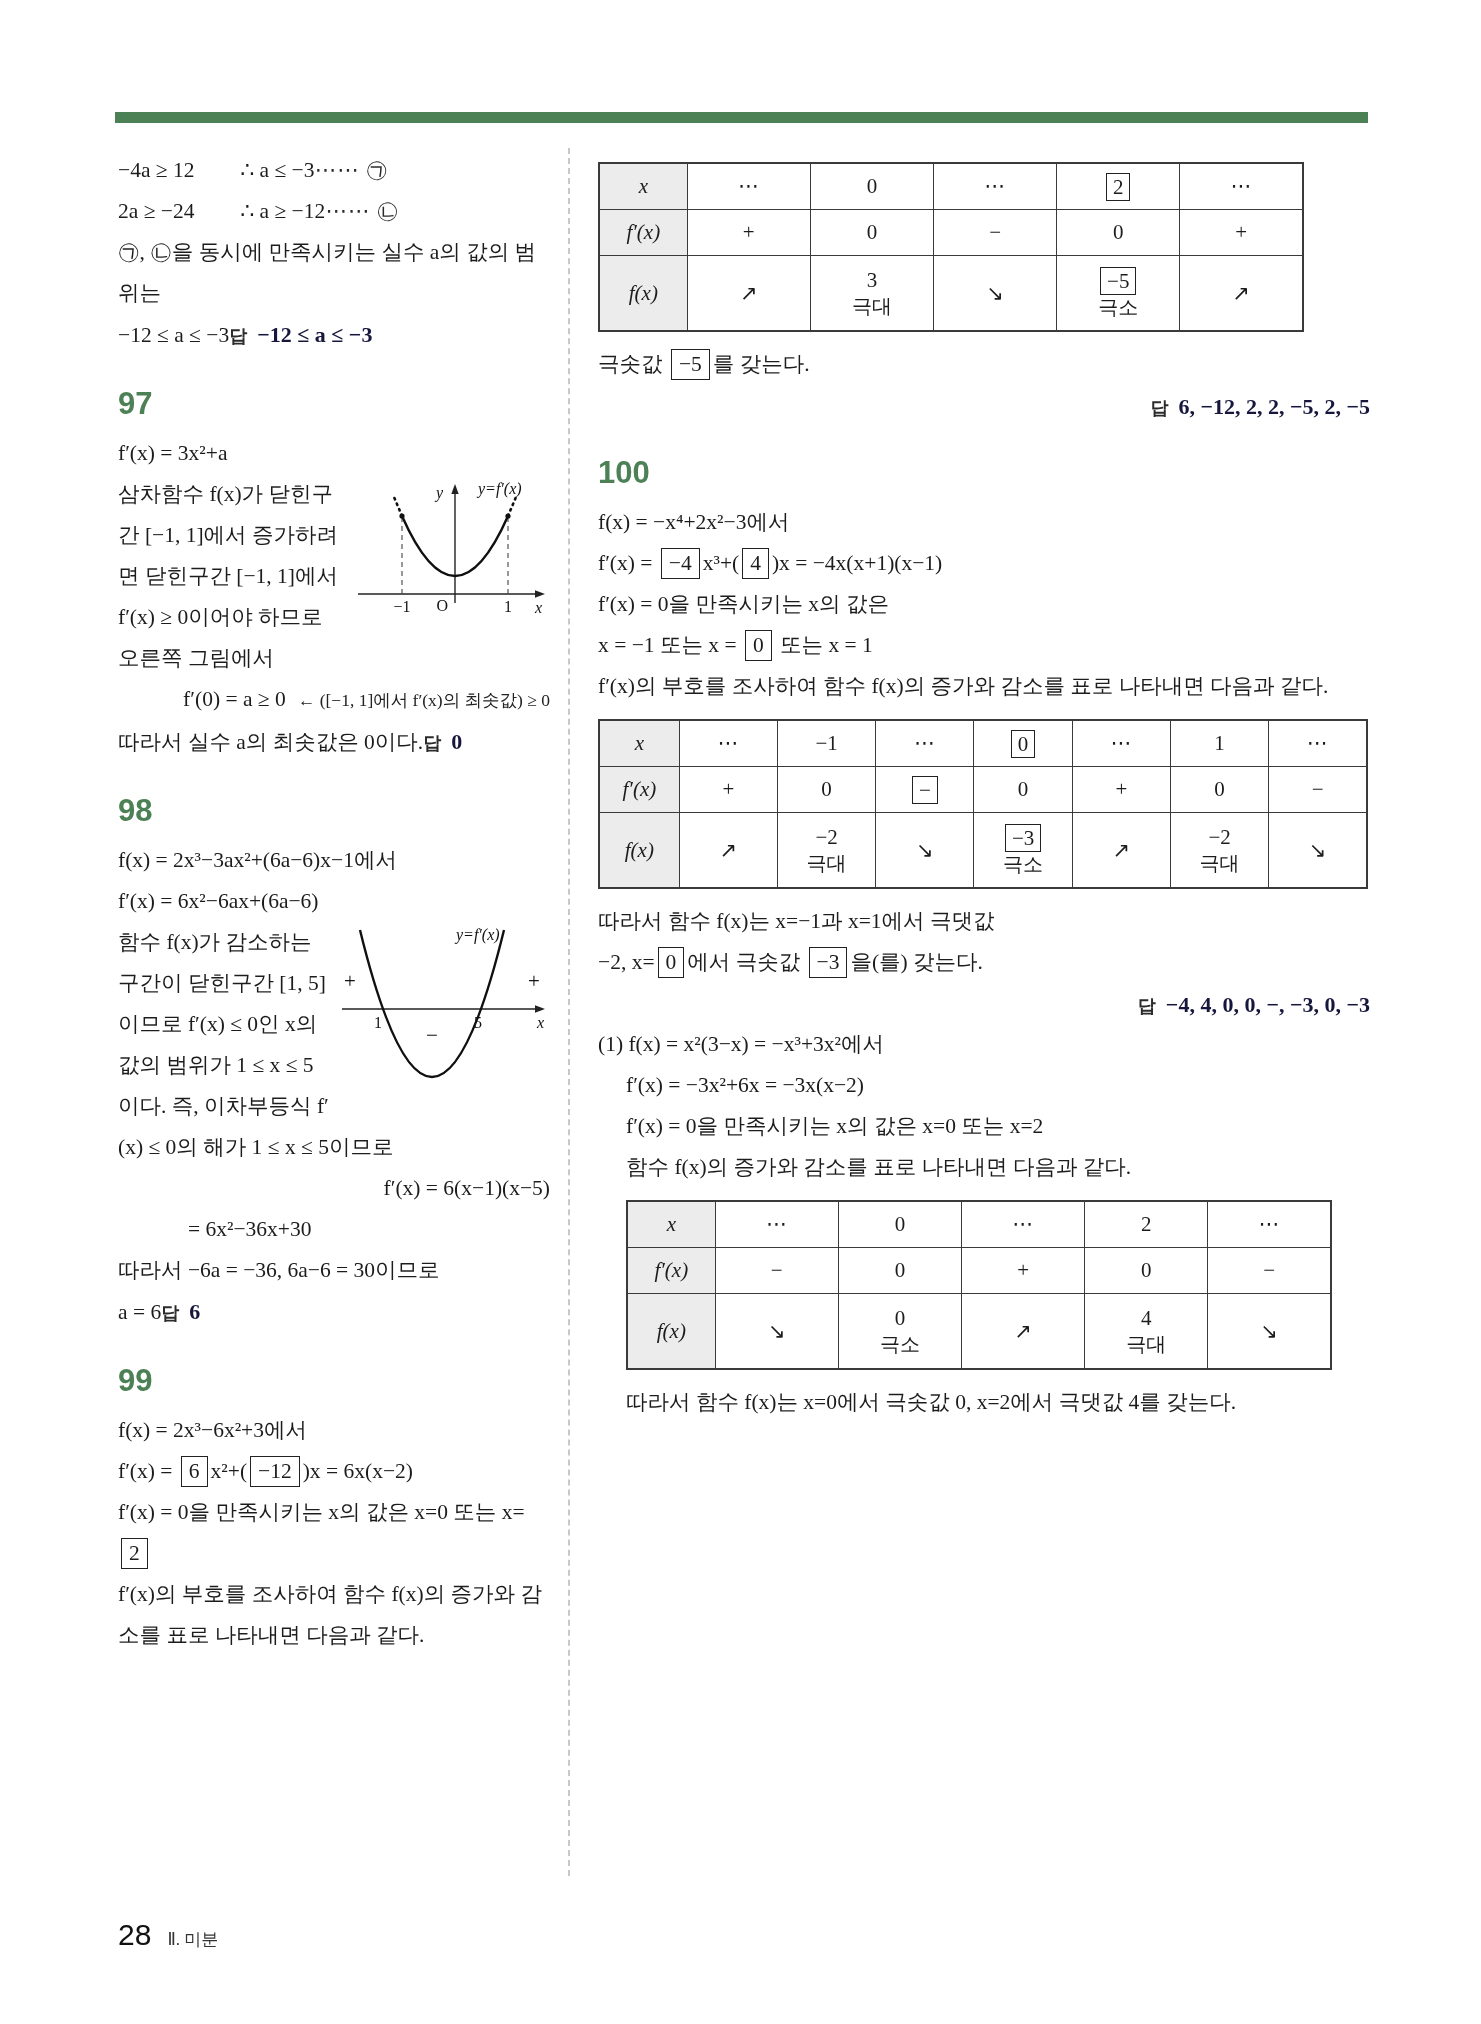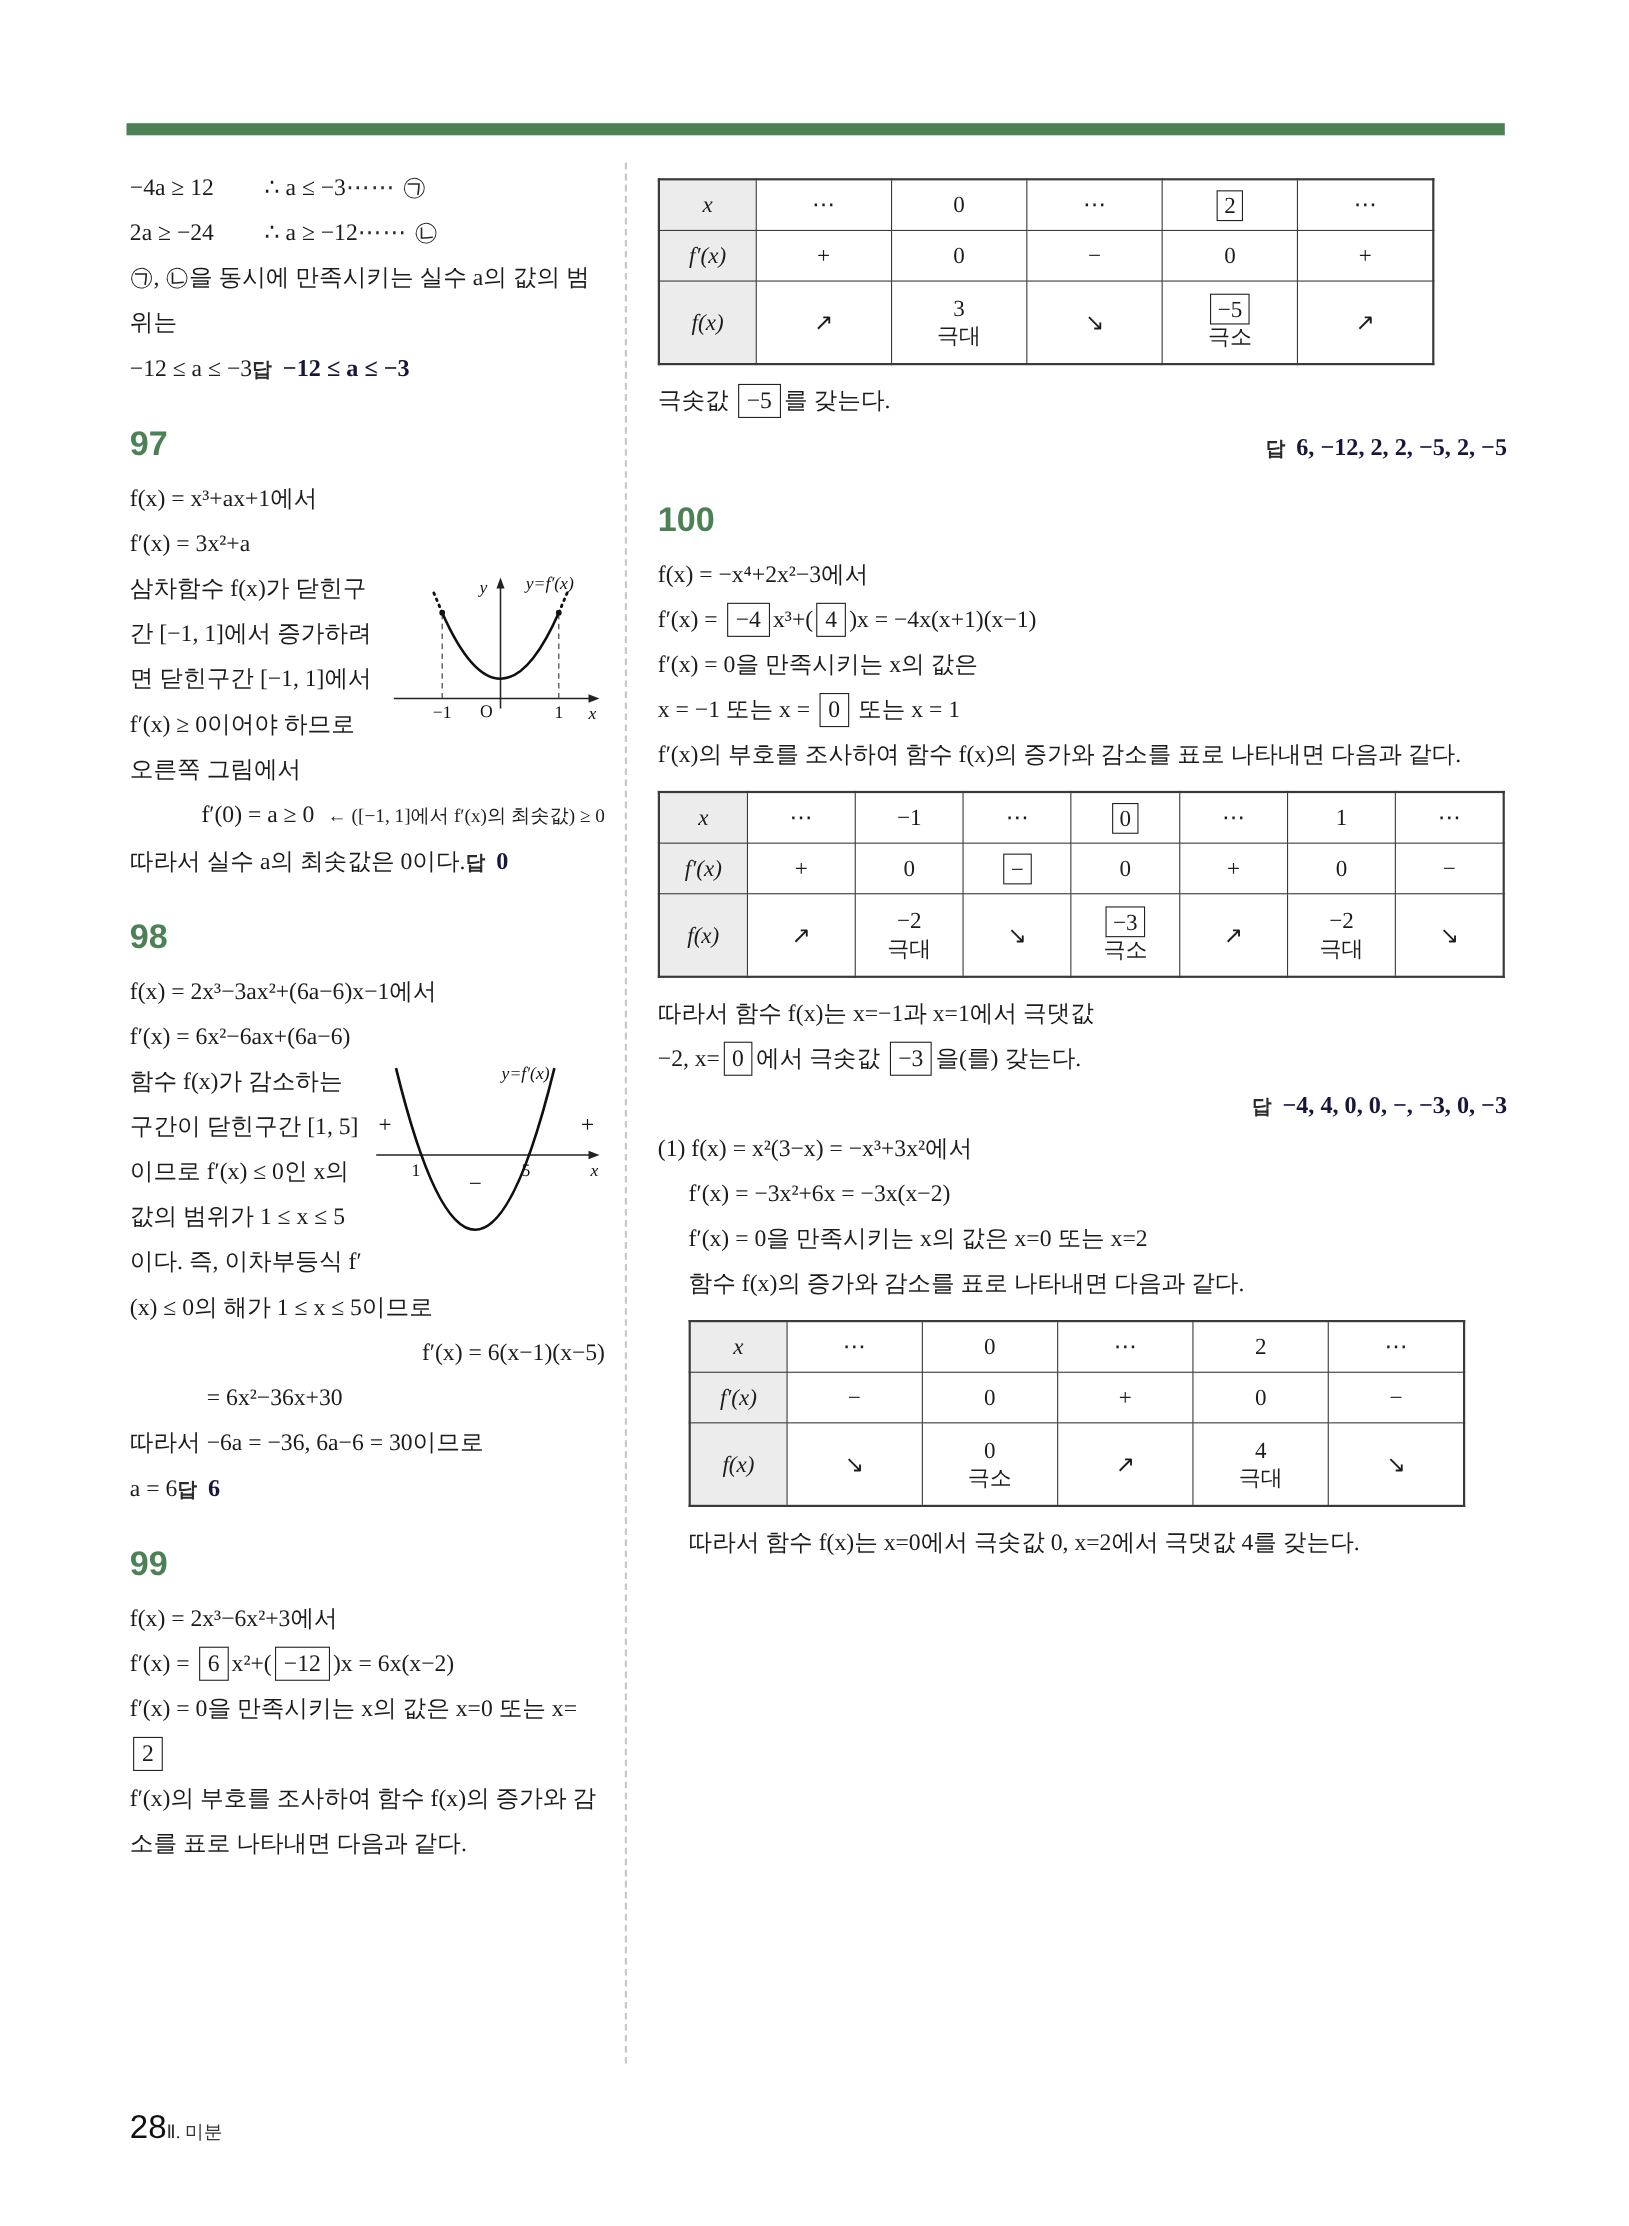--- a/index.html
+++ b/index.html
@@ -45,21 +45,21 @@
   .itable .lbl{background:#ececec;font-style:italic;}
   .h1 td{height:45px;}
   .h3 td{height:74px;}
   .arrow{font-size:25px;font-family:"DejaVu Sans","Liberation Serif",sans-serif;}
   .v{line-height:1.25;padding-top:5px;}
   .s{line-height:1.25;padding-bottom:5px;font-size:20px;}
   .itable .boxed{padding:0 6px;line-height:26px;margin:0;}
   .t6{width:706px;}
   .t8{width:770px;}
   .tind{margin-left:28px;}
-  .footer{position:absolute;left:118px;top:1918px;display:flex;align-items:baseline;}
+  .footer{position:absolute;left:118px;top:1918px;display:flex;align-items:baseline;gap:16px;}
   .pageno{font-size:30px;font-family:"Liberation Sans","DejaVu Sans",sans-serif;color:#111;}
   .chapter{font-size:17px;color:#333;}
 </style>
 </head>
 <body>
 
 <div class="page">
 
   <div class="topbar"></div>
   <div class="divider"></div>
@@ -74,21 +74,20 @@
       <span><span>2a ≥ −24</span><span class="gap">∴ a ≥ −12</span></span>
       <span class="ref">⋯⋯ ㉡</span>
     </div>
     <div class="kline">㉠, ㉡을 동시에 만족시키는 실수 a의 값의 범위는</div>
     <div class="row mline">
       <span>−12 ≤ a ≤ −3</span>
       <span class="answer"><span class="anslabel">답</span><span class="ansval">−12 ≤ a ≤ −3</span></span>
     </div>
 
     <h2 class="pnum">97</h2>
-    <div class="mline">f(x) = x³+ax+1에서</div>
     <div class="mline">f′(x) = 3x²+a</div>
 
     <div class="figblock">
       <svg class="fig" width="200" height="160" viewBox="0 0 200 160">
         <line class="axis" x1="8" y1="118" x2="188" y2="118"></line>
         <polygon class="ah" points="195,118 185,114.2 185,121.8"></polygon>
         <line class="axis" x1="105" y1="16" x2="105" y2="127"></line>
         <polygon class="ah" points="105,8 101.3,18 108.7,18"></polygon>
         <line class="dashv" x1="52" y1="118" x2="52" y2="40"></line>
         <line class="dashv" x1="158" y1="118" x2="158" y2="40"></line>

